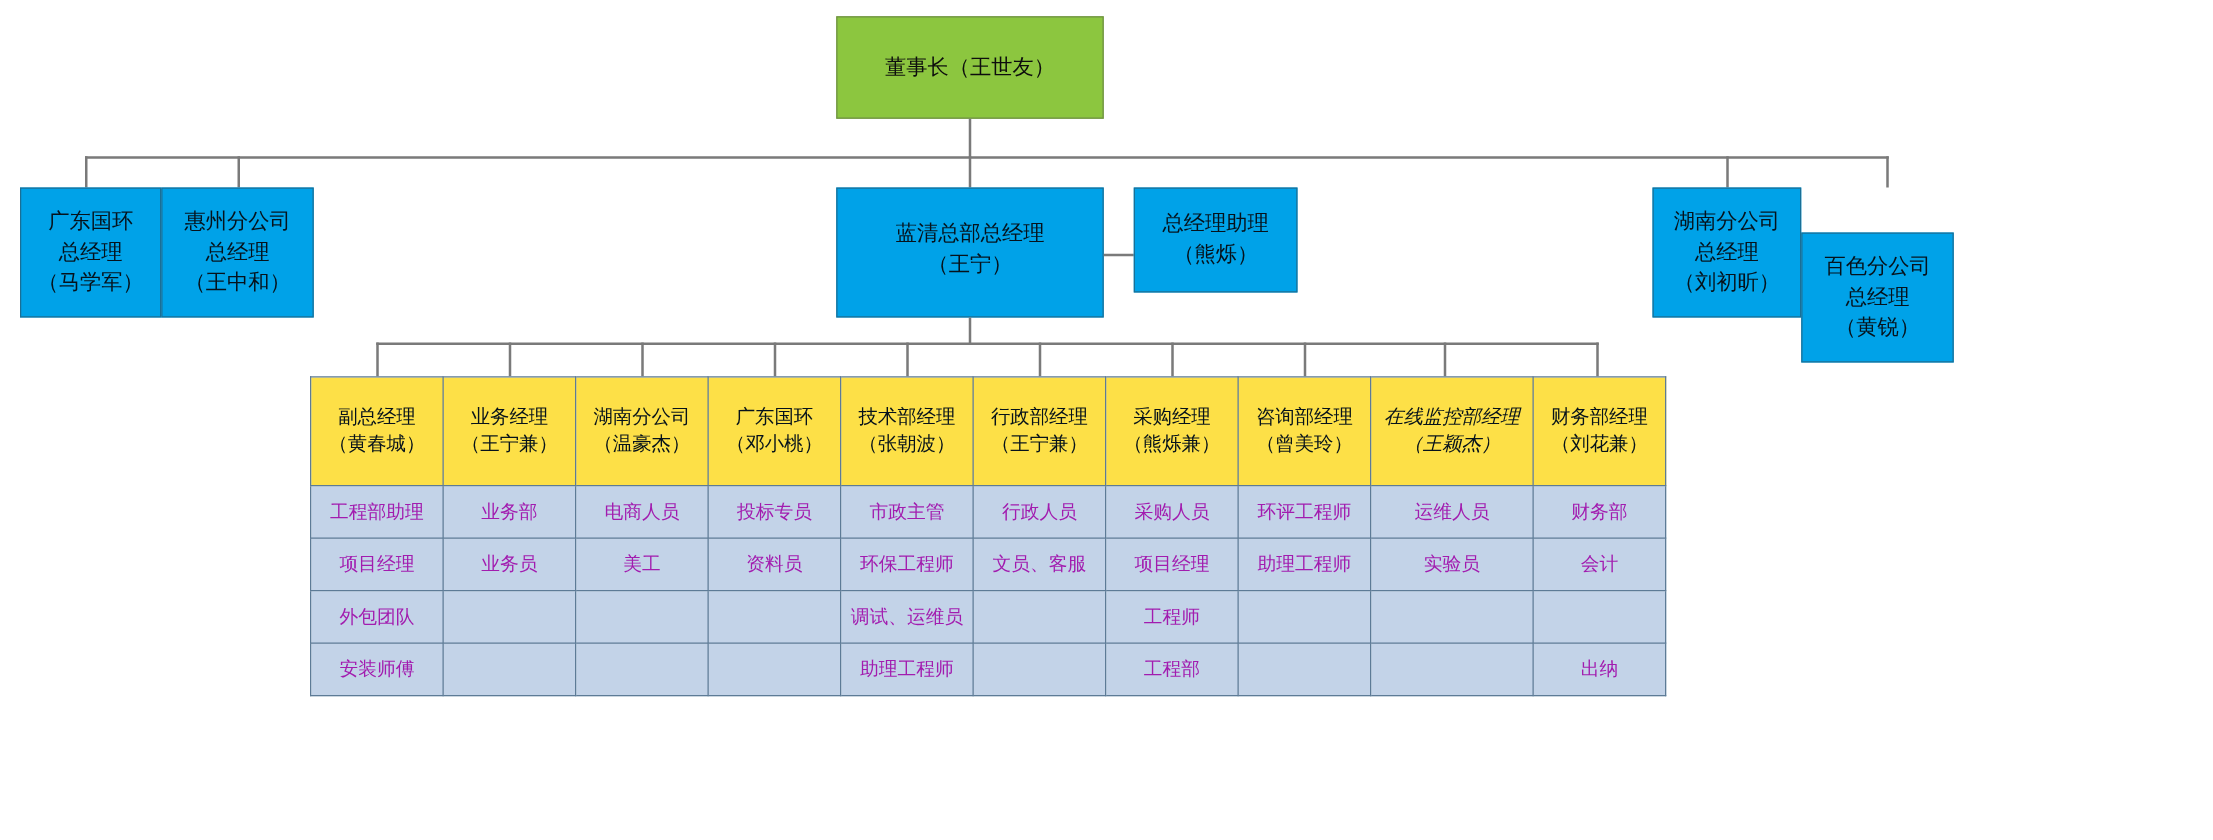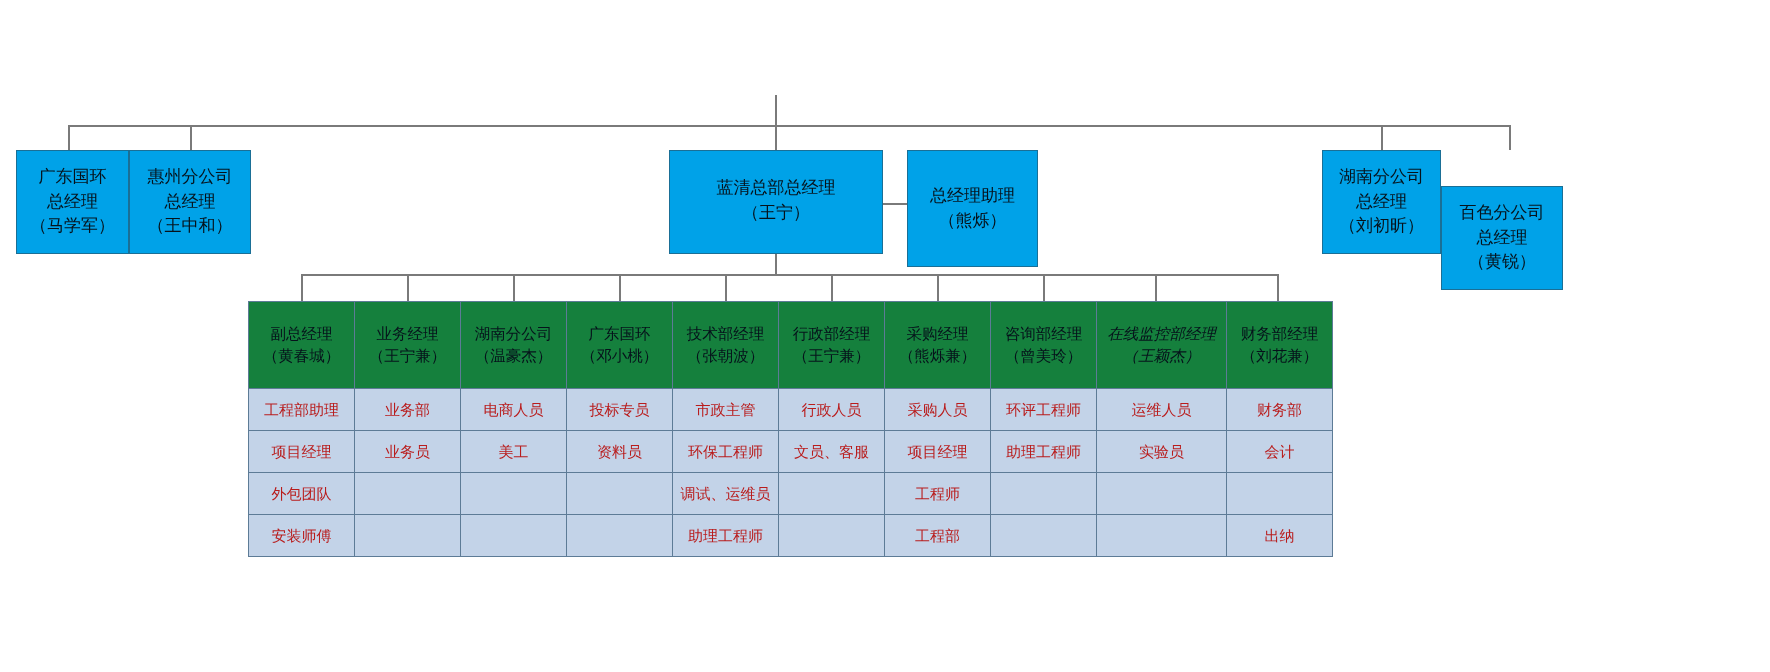--- a/index.html
+++ b/index.html
@@ -62,41 +62,42 @@
   #dept-table th, #dept-table td {
     box-sizing: border-box;
     text-align: center;
     vertical-align: middle;
     font-weight: normal;
     border: 1px solid #5d7b96;
     white-space: pre-line;
     line-height: 1.42;
   }
   #dept-table th {
-    background: #15803d;
+    background: #fde047;
     color: #06121b;
     font-size: 15.5px;
     height: 87px;
     padding: 2px 3px;
   }
   #dept-table td {
     background: #C3D3E8;
-    color: #b91c1c;
+    color: #a21caf;
     font-size: 15px;
     height: 42px;
     padding: 1px 3px;
   }
   .col-w { width: 106px; }
   .col-w-wide { width: 130px; font-style: italic; }
 </style>
 </head>
 <body>
 
 <div id="chart-root">
 
+  <div class="node green" style="left:669px; top:13px; width:214px; height:82px;">董事长（王世友）</div>
 
   <div class="line v" style="left:775px; top:95px; width:2px; height:31px;"></div>
   <div class="line h" style="left:68px; top:125px; width:1443px; height:2px;"></div>
   <div class="line v" style="left:68px; top:125px; width:2px; height:25px;"></div>
   <div class="line v" style="left:190px; top:125px; width:2px; height:25px;"></div>
   <div class="line v" style="left:775px; top:125px; width:2px; height:25px;"></div>
   <div class="line v" style="left:1381px; top:125px; width:2px; height:25px;"></div>
   <div class="line v" style="left:1509px; top:125px; width:2px; height:25px;"></div>
 
   <div class="node blue" style="left:16px; top:150px; width:113px; height:104px;">广东国环
@@ -104,21 +105,21 @@
 （马学军）</div>
   <div class="node blue" style="left:129px; top:150px; width:122px; height:104px;">惠州分公司
 总经理
 （王中和）</div>
 
   <div class="node blue" style="left:669px; top:150px; width:214px; height:104px;font-family:Liberation Mono, monospace;">蓝清总部总经理
 （王宁）</div>
 
   <div class="line h" style="left:883px; top:203px; width:24px; height:2px;"></div>
 
-  <div class="node blue" style="left:907px; top:150px; width:131px; height:117px;">总经理助理
+  <div class="node blue" style="left:907px; top:150px; width:131px; height:84px;">总经理助理
 （熊烁）</div>
 
   <div class="node blue" style="left:1322px; top:150px; width:119px; height:104px;">湖南分公司
 总经理
 （刘初昕）</div>
   <div class="node blue" style="left:1441px; top:150px; width:122px; height:104px;margin-top:36px;">百色分公司
 总经理
 （黄锐）</div>
 
   <div class="line v" style="left:775px; top:254px; width:2px; height:22px;"></div>

